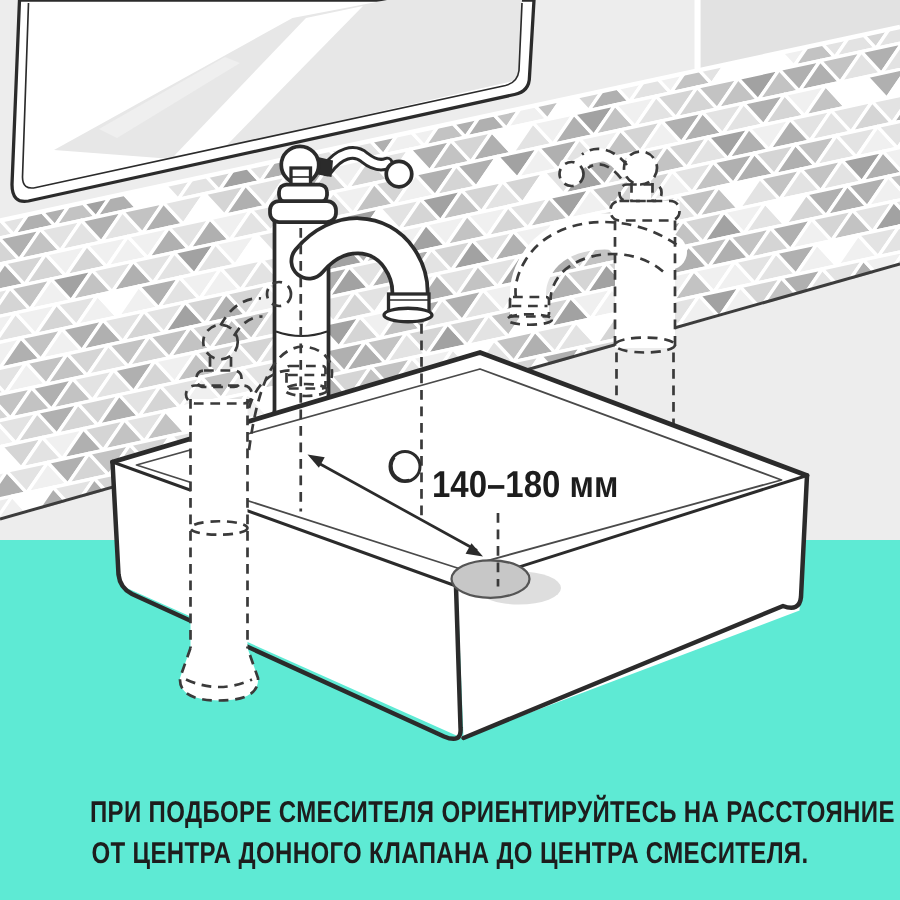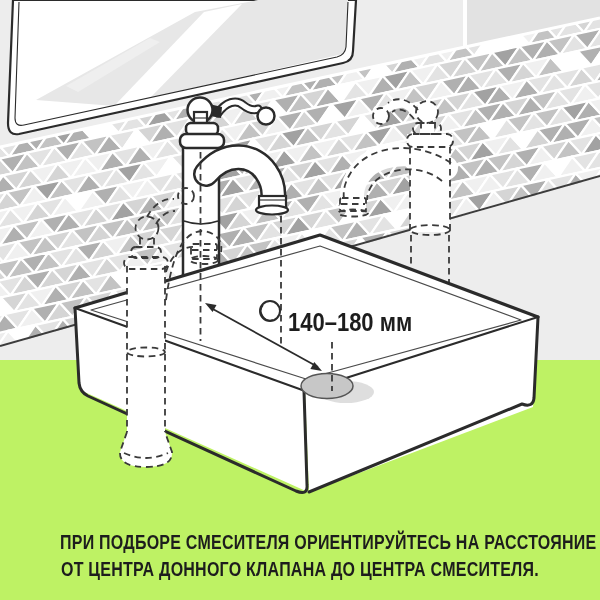--- a/index.html
+++ b/index.html
@@ -1,17 +1,17 @@
 <!DOCTYPE html>
 <html><head>
 <meta charset="utf-8">
 <style>
   html,body { margin:0; padding:0; background:#ffffff; }
   .stage {
-    position:relative; width:600px; height:600px; background:#bef264;
+    position:relative; width:600px; height:600px; background:#5eead4;
     overflow:hidden; font-family:"Liberation Sans", sans-serif;
   }
   .stage svg { display:block; position:absolute; top:0; left:0; }
   .caption {
     position:absolute; left:0; top:529px; width:600px;
     text-align:center; font-weight:bold; font-size:20px; line-height:27px;
     transform:scaleX(0.8); transform-origin:50% 50%;
     letter-spacing:0.3px; white-space:nowrap;
   }
   .measure-text {

